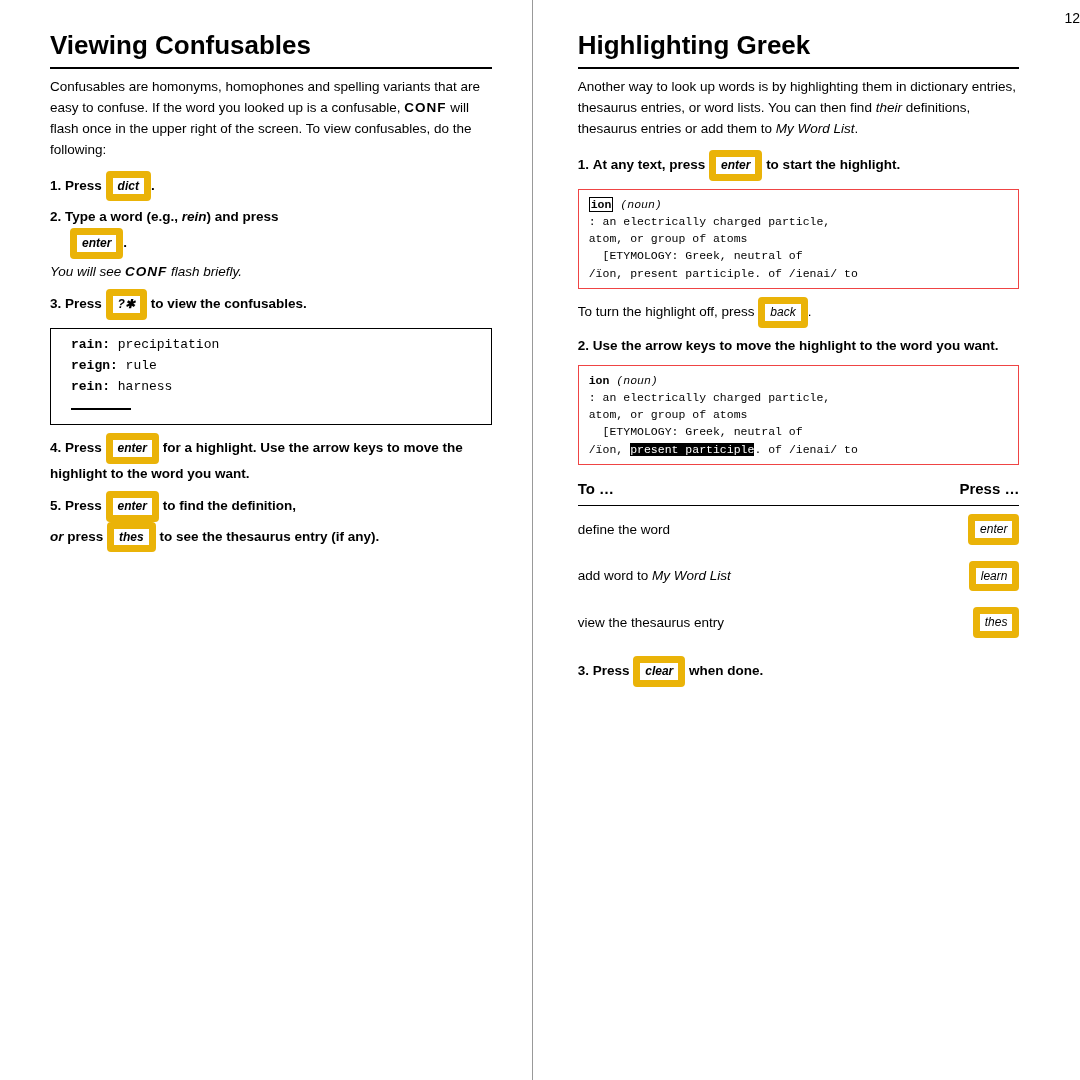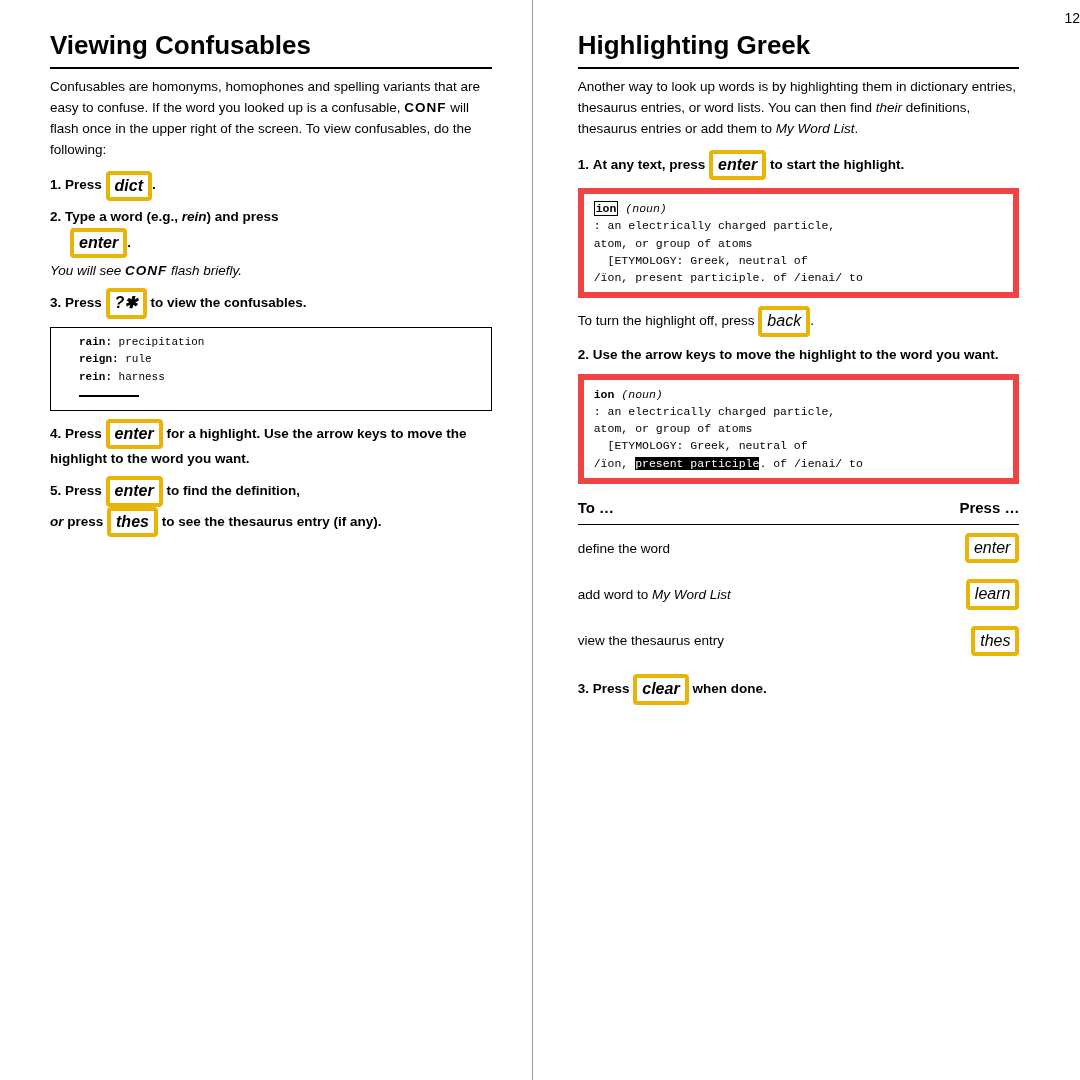--- a/index.html
+++ b/index.html
@@ -67,51 +67,51 @@
       margin-bottom: 6px;
     }
 
     .step .bold {
       font-weight: bold;
     }
 
     
     .key {
       display: inline-block;
-      border: 4px solid #eab308;
+      border: 7px solid #eab308;
       border-radius: 4px;
       padding: 0px 5px;
-      font-size: 16px;
+      font-size: 12px;
       font-style: italic;
       background: #fff;
       font-family: Arial, Helvetica, sans-serif;
       vertical-align: middle;
       line-height: 1.4;
     }
 
     
     .example-box {
       border: 1px solid #000;
-      padding: 6px 28px;
+      padding: 6px 20px;
       margin: 8px 0;
       font-family: 'Courier New', Courier, monospace;
-      font-size: 11px;
+      font-size: 13px;
       line-height: 1.6;
       background: #fff;
     }
 
     .example-box .cursor-line {
       border-bottom: 2px solid #000;
       display: inline-block;
       width: 60px;
     }
 
     
     .dict-box {
-      border: 6px solid #ef4444;
+      border: 1px solid #ef4444;
       padding: 6px 10px;
       margin: 8px 0;
       font-family: 'Courier New', Courier, monospace;
       font-size: 11.5px;
       line-height: 1.5;
       background: #fff;
     }
 
     .dict-box .word-highlighted {
       background: #000;

